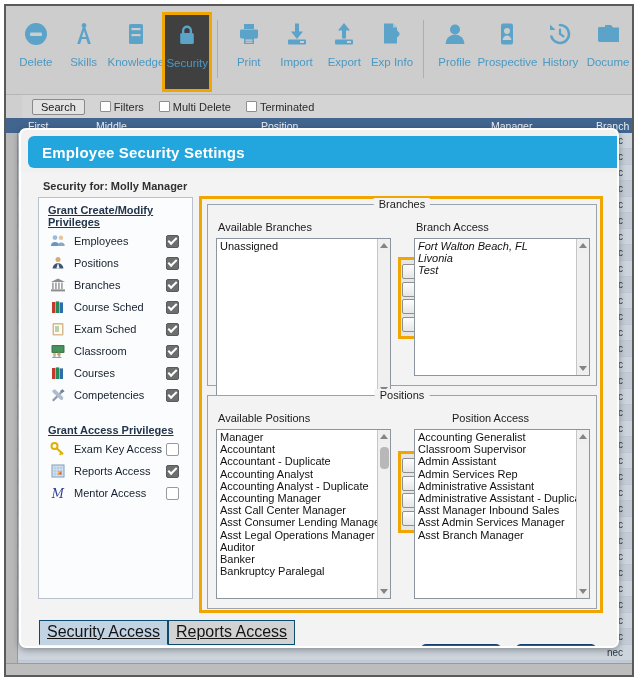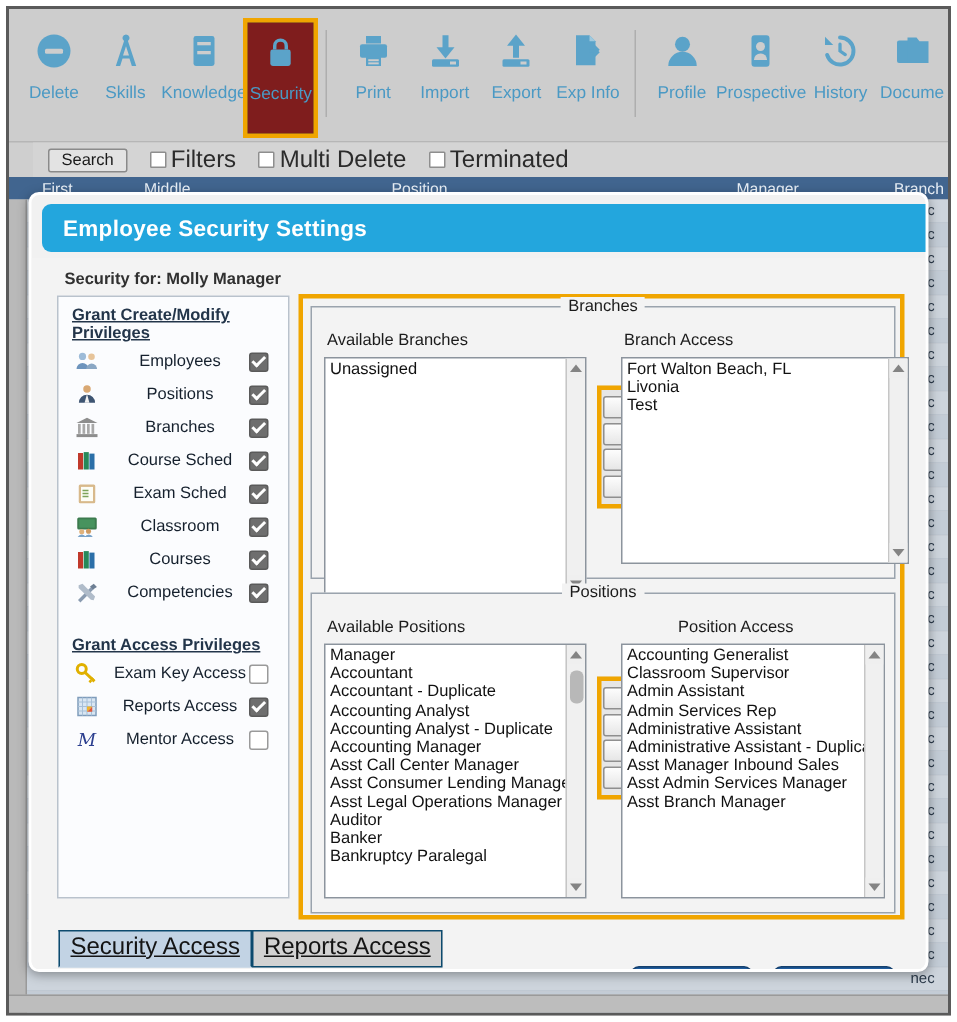--- a/index.html
+++ b/index.html
@@ -56,21 +56,21 @@
   .tb-item .lbl {
     font-size: 11.5px;
     color: #4a99c4;
     margin-top: 2px;
     white-space: nowrap;
   }
   .tb-item.sel {
     outline: 3px solid #f0a500;
     outline-offset: -1px;
     border: 1px solid #3a3a3a;
-    background: #7f1d1d;
+    background: #404040;
     height: 76px;
     width: 55px;
   }
   .tb-sep {
     width: 1px; height: 58px;
     background: #aeaeae;
     margin: 14px 7px 0 7px;
   }
   .acc { fill: #5ba3c9; }
 
@@ -95,21 +95,21 @@
     cursor: pointer;
   }
   .cbwrap { display: flex; align-items: center; gap: 3px; margin-left: 8px; cursor: pointer; }
   .cbsm {
     width: 11px; height: 11px;
     background: #fff;
     border: 1px solid #8e8e8e;
     border-radius: 1px;
     display: inline-block;
   }
-  .cblbl { font-size: 16px; color: #2b2b2b; }
+  .cblbl { font-size: 11px; color: #2b2b2b; }
 
   
   .grid {
     position: absolute;
     left: 0; top: 112px;
     width: 626px; height: 557px;
     background: #c9c9c9;
     overflow: hidden;
   }
   .grid-head {
@@ -194,21 +194,20 @@
     height: 22px;
     padding-left: 9px;
     cursor: pointer;
   }
   .priv-row .pico { width: 20px; display:flex; align-items:center; justify-content:center; }
   .priv-row .ptxt {
     flex: 1;
     font-size: 11px; color: #15202d;
     padding-left: 6px;
     white-space: nowrap;
-    text-align: center;
   }
   .cbbig {
     width: 13px; height: 13px;
     border-radius: 2px;
     background: #ffffff;
     border: 1px solid #9a9a9a;
     margin-right: 13px;
     display: flex; align-items: center; justify-content: center;
     flex: none;
   }
@@ -815,21 +814,21 @@
               </div>
             </div>
 
             <div class="xfer" style="left:190px; top:52px; width:42px; height:82px;">
               <div class="xbtn">&gt;</div>
               <div class="xbtn">&lt;</div>
               <div class="xbtn">&gt;&gt;</div>
               <div class="xbtn">&lt;&lt;</div>
             </div>
 
-            <div class="listbox" style="left:206px; top:33px; width:192px; height:138px;">
+            <div class="listbox" style="left:206px; top:33px; width:176px; height:138px;font-style:italic;">
               <div class="lb-items" id="lb-acc-branches">
                   <div>Fort Walton Beach, FL</div>
                   <div>Livonia</div>
                   <div>Test</div>
                 </div>
               <div class="sbar">
                 <div class="sbtn up">
                     <span class="sarrow u"></span>
                   </div>
                 <div class="sbtn dn">

